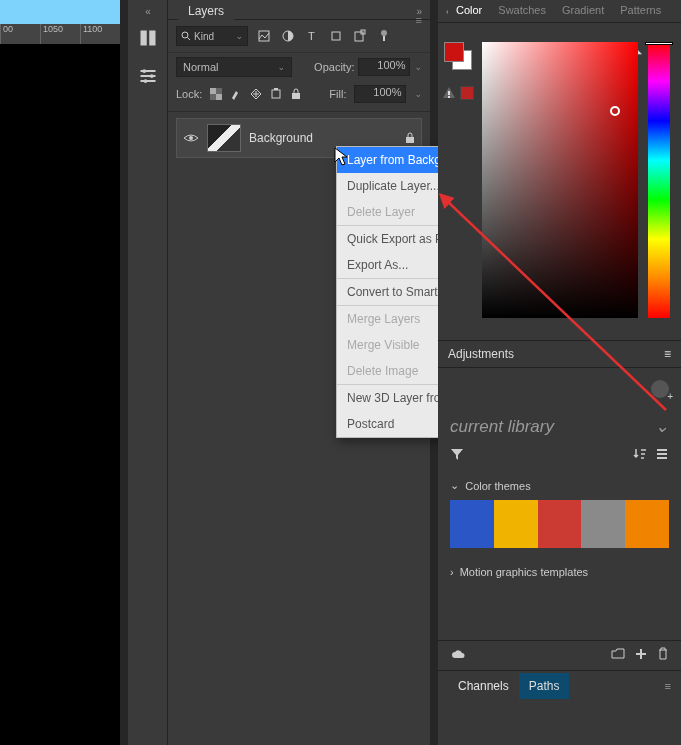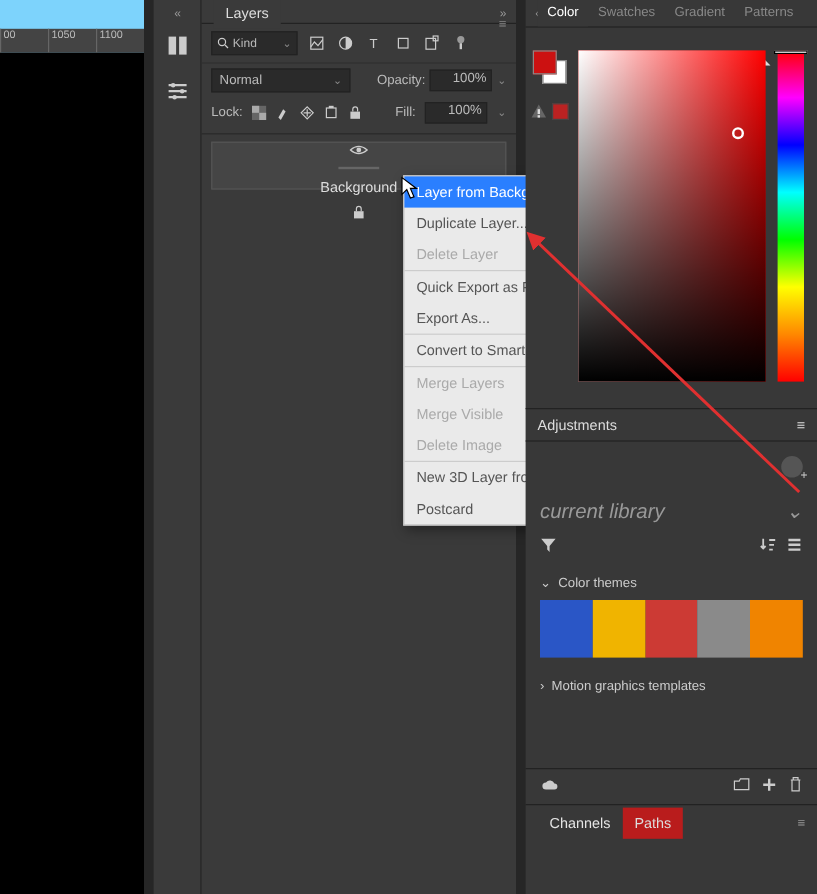--- a/index.html
+++ b/index.html
@@ -33,21 +33,21 @@
   .blend-select { background: #2a2a2a; border: 1px solid #222; height: 20px; width: 116px; display:flex; align-items:center; padding: 0 6px; justify-content:space-between; }
   .opacity-label { margin-left: auto; }
   .pct { background: #2a2a2a; border: 1px solid #222; height: 18px; width: 52px; display:flex; align-items:flex-start; padding:0 4px; justify-content:flex-end; }
   .arrow { color:#888; font-size:9px; }
 
   .row-lock { display:flex; align-items:center; padding: 4px 8px 8px 8px; gap:8px; color:#bbb; border-bottom:1px solid #2a2a2a; }
   .lock-icons { display:flex; gap:8px; }
   .fill-label { margin-left:auto; }
 
   .layers-list { padding-top: 2px; }
-  .layer-row { display:flex; align-items:center; height:40px; background:#454545; border:1px solid #555; margin:4px 8px; padding:0 6px; gap:8px;flex-direction:column; }
+  .layer-row { display:flex; align-items:center; height:40px; background:#454545; border:1px solid #555; margin:4px 8px; padding:0 6px; gap:8px; }
   .eye { color:#ccc; width:16px; }
   .thumb { width:34px; height:28px; background: linear-gradient(135deg,#222 0 40%, #eee 40% 60%, #333 60%); border:1px solid #666; }
   .layer-name { color:#ddd; font-size:12px; flex:1; }
 
   
   .ctx-menu { position:absolute; left:336px; top:146px; width:160px; background:#eaeaea; color:#555; border:1px solid #bbb; box-shadow: 2px 4px 10px rgba(0,0,0,.4); font-size:12px; }
   .ctx-menu .sep { border-top:1px solid #ccc; margin:0; }
   .ctx-item { padding:6px 10px; }
   .ctx-item.active { background:#2a7fff; color:#fff; }
   .ctx-item.disabled { color:#aaa; }
@@ -102,21 +102,21 @@
   .lib-section { padding:2px 12px 8px 12px; }
   .sec-head { display:flex; align-items:center; gap:6px; color:#ccc; font-size:11px; padding:8px 0; }
   .theme-row { display:flex; height:48px; }
   .theme-row .c { flex:1; }
 
   .lib-bottom { position:absolute; left:0; top:640px; width:100%; display:flex; align-items:center; padding:6px 12px; border-top:1px solid #222; gap:10px; }
   .lib-bottom .sp { flex:1; }
 
   .bottom-tabs { position:absolute; left:0; top:670px; width:100%; height:30px; border-top:1px solid #222; display:flex; align-items:center; padding:0 10px; }
   .bottom-tabs .tab { padding:6px 10px; color:#e5e5e5; font-size:12px; }
-  .bottom-tabs .tab.active { color:#ddd; background:#b91c1c; }
+  .bottom-tabs .tab.active { color:#ddd; background:#0c4a6e; }
   .bottom-tabs .menuico { margin-left:auto; }
 
   svg { display:block; }
 </style>
 </head>
 <body>
 
 <div class="canvas-strip">
   <div class="ruler">
     <span>00</span>

